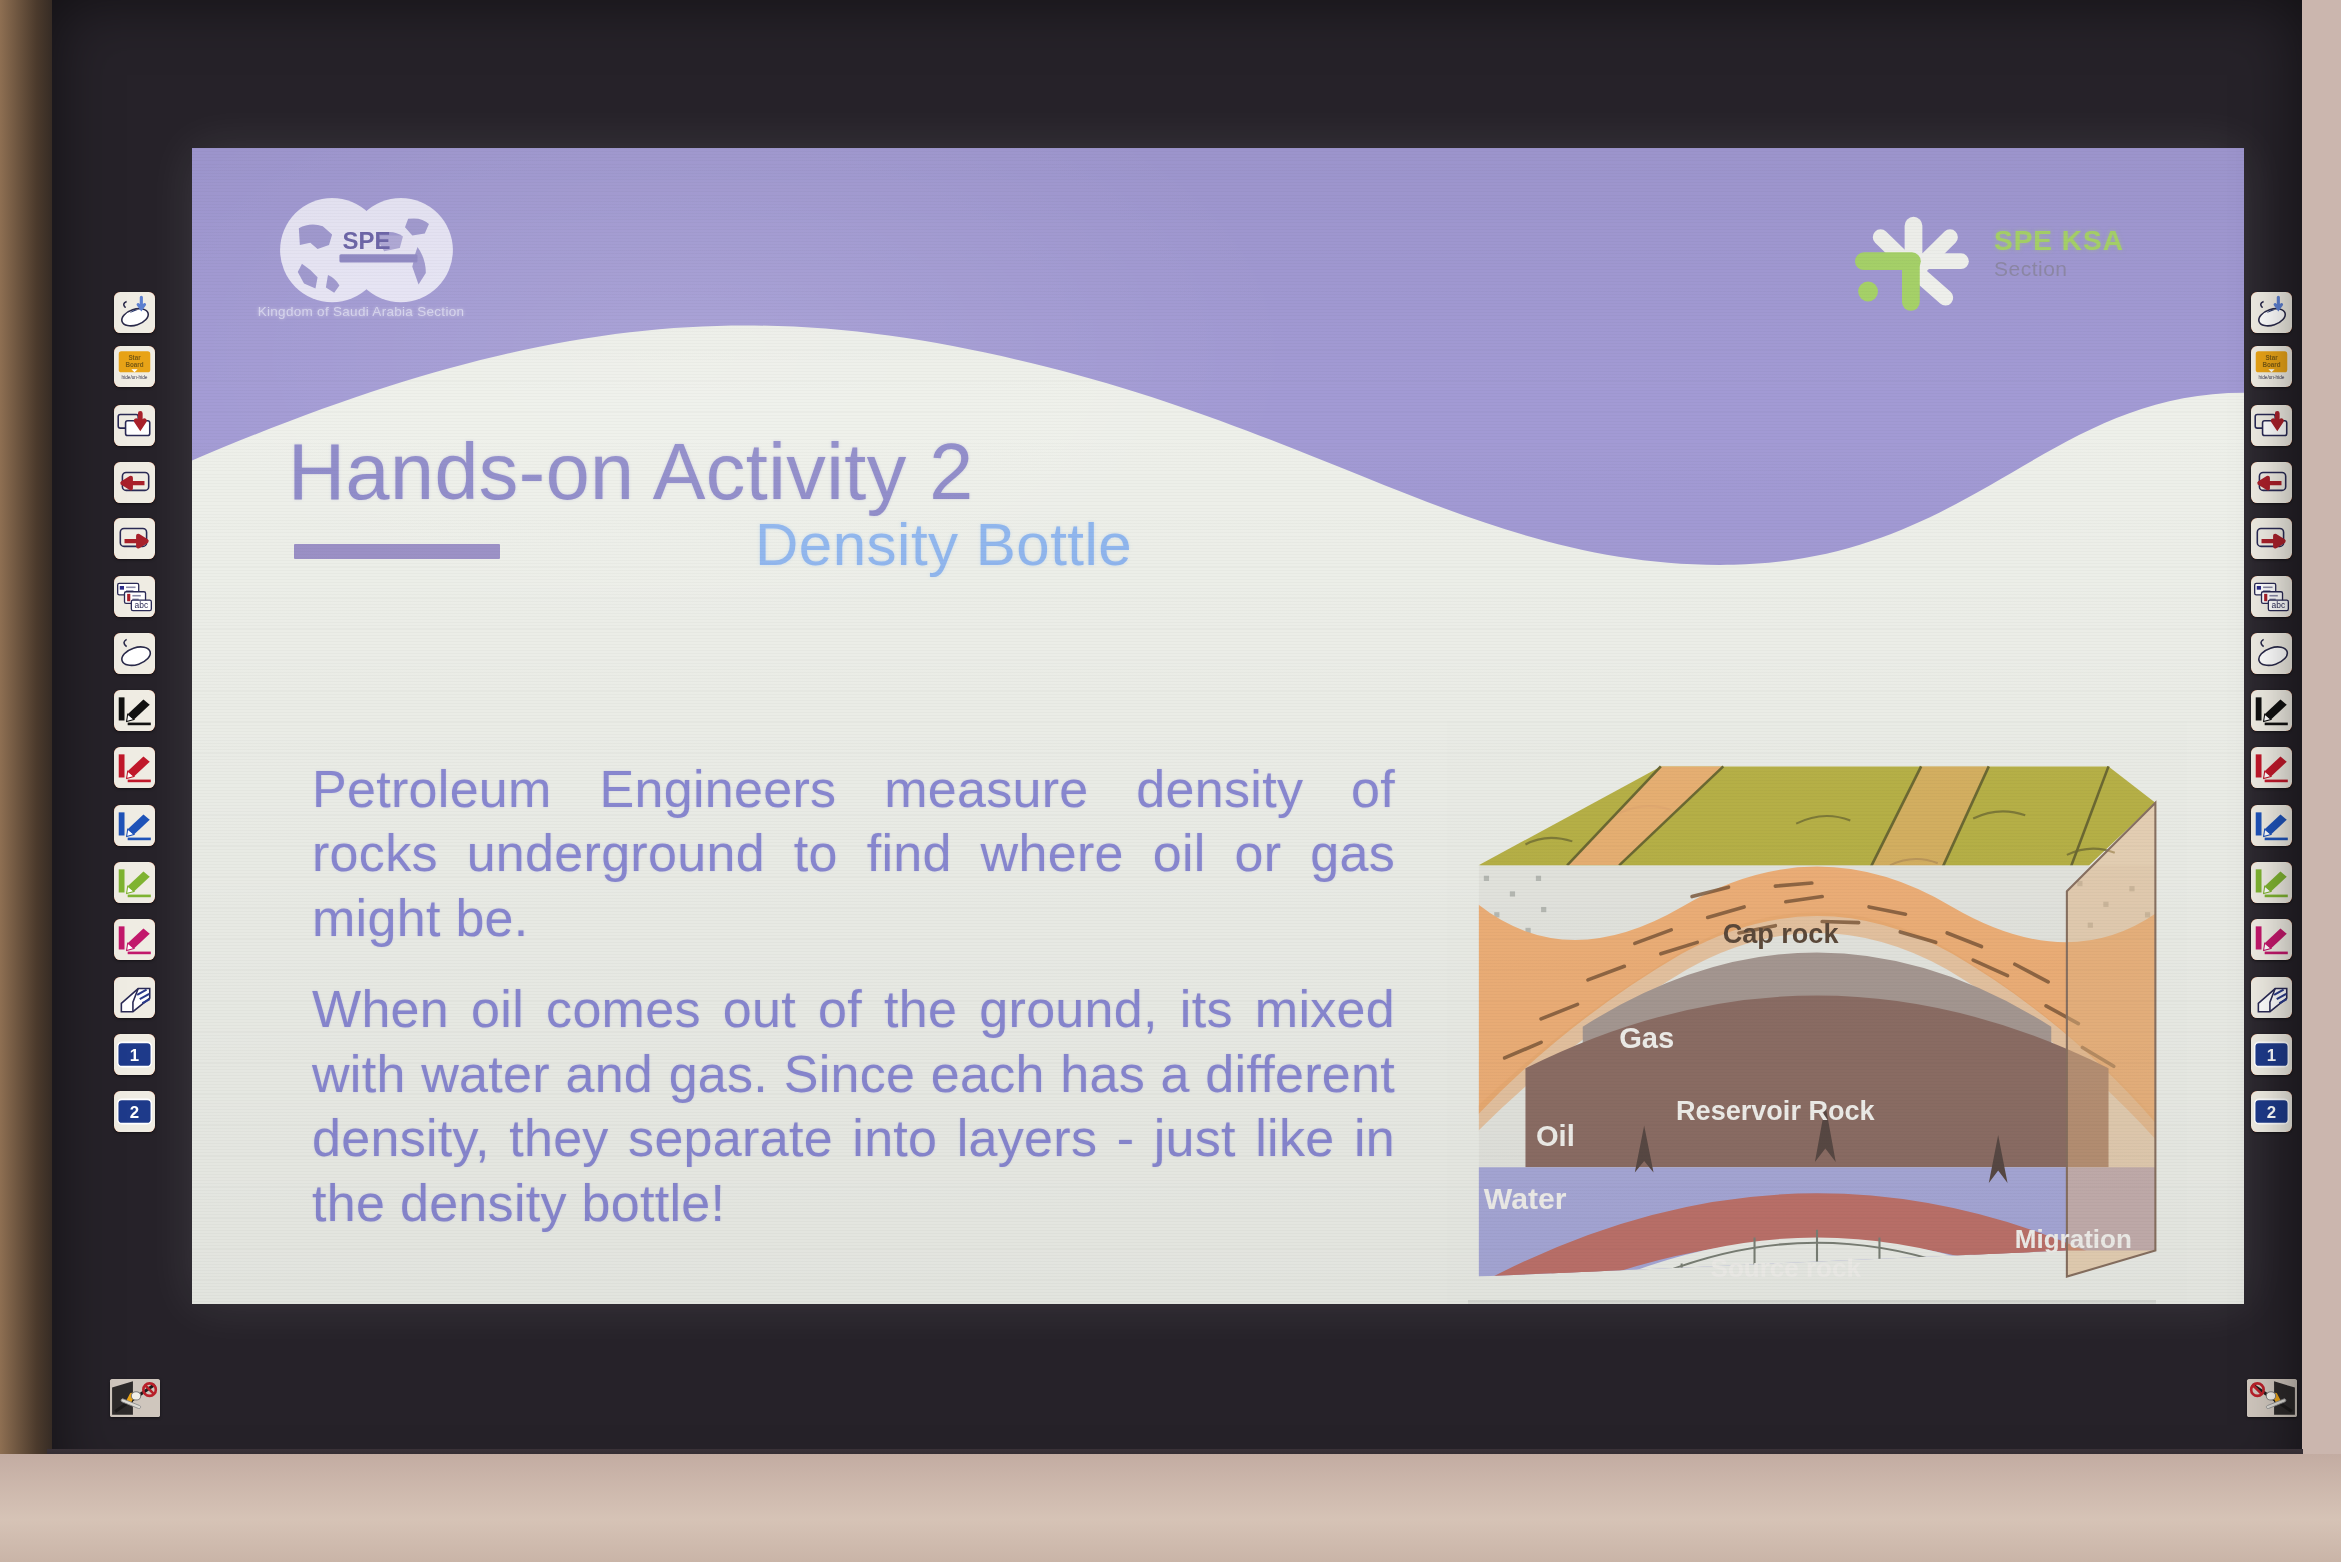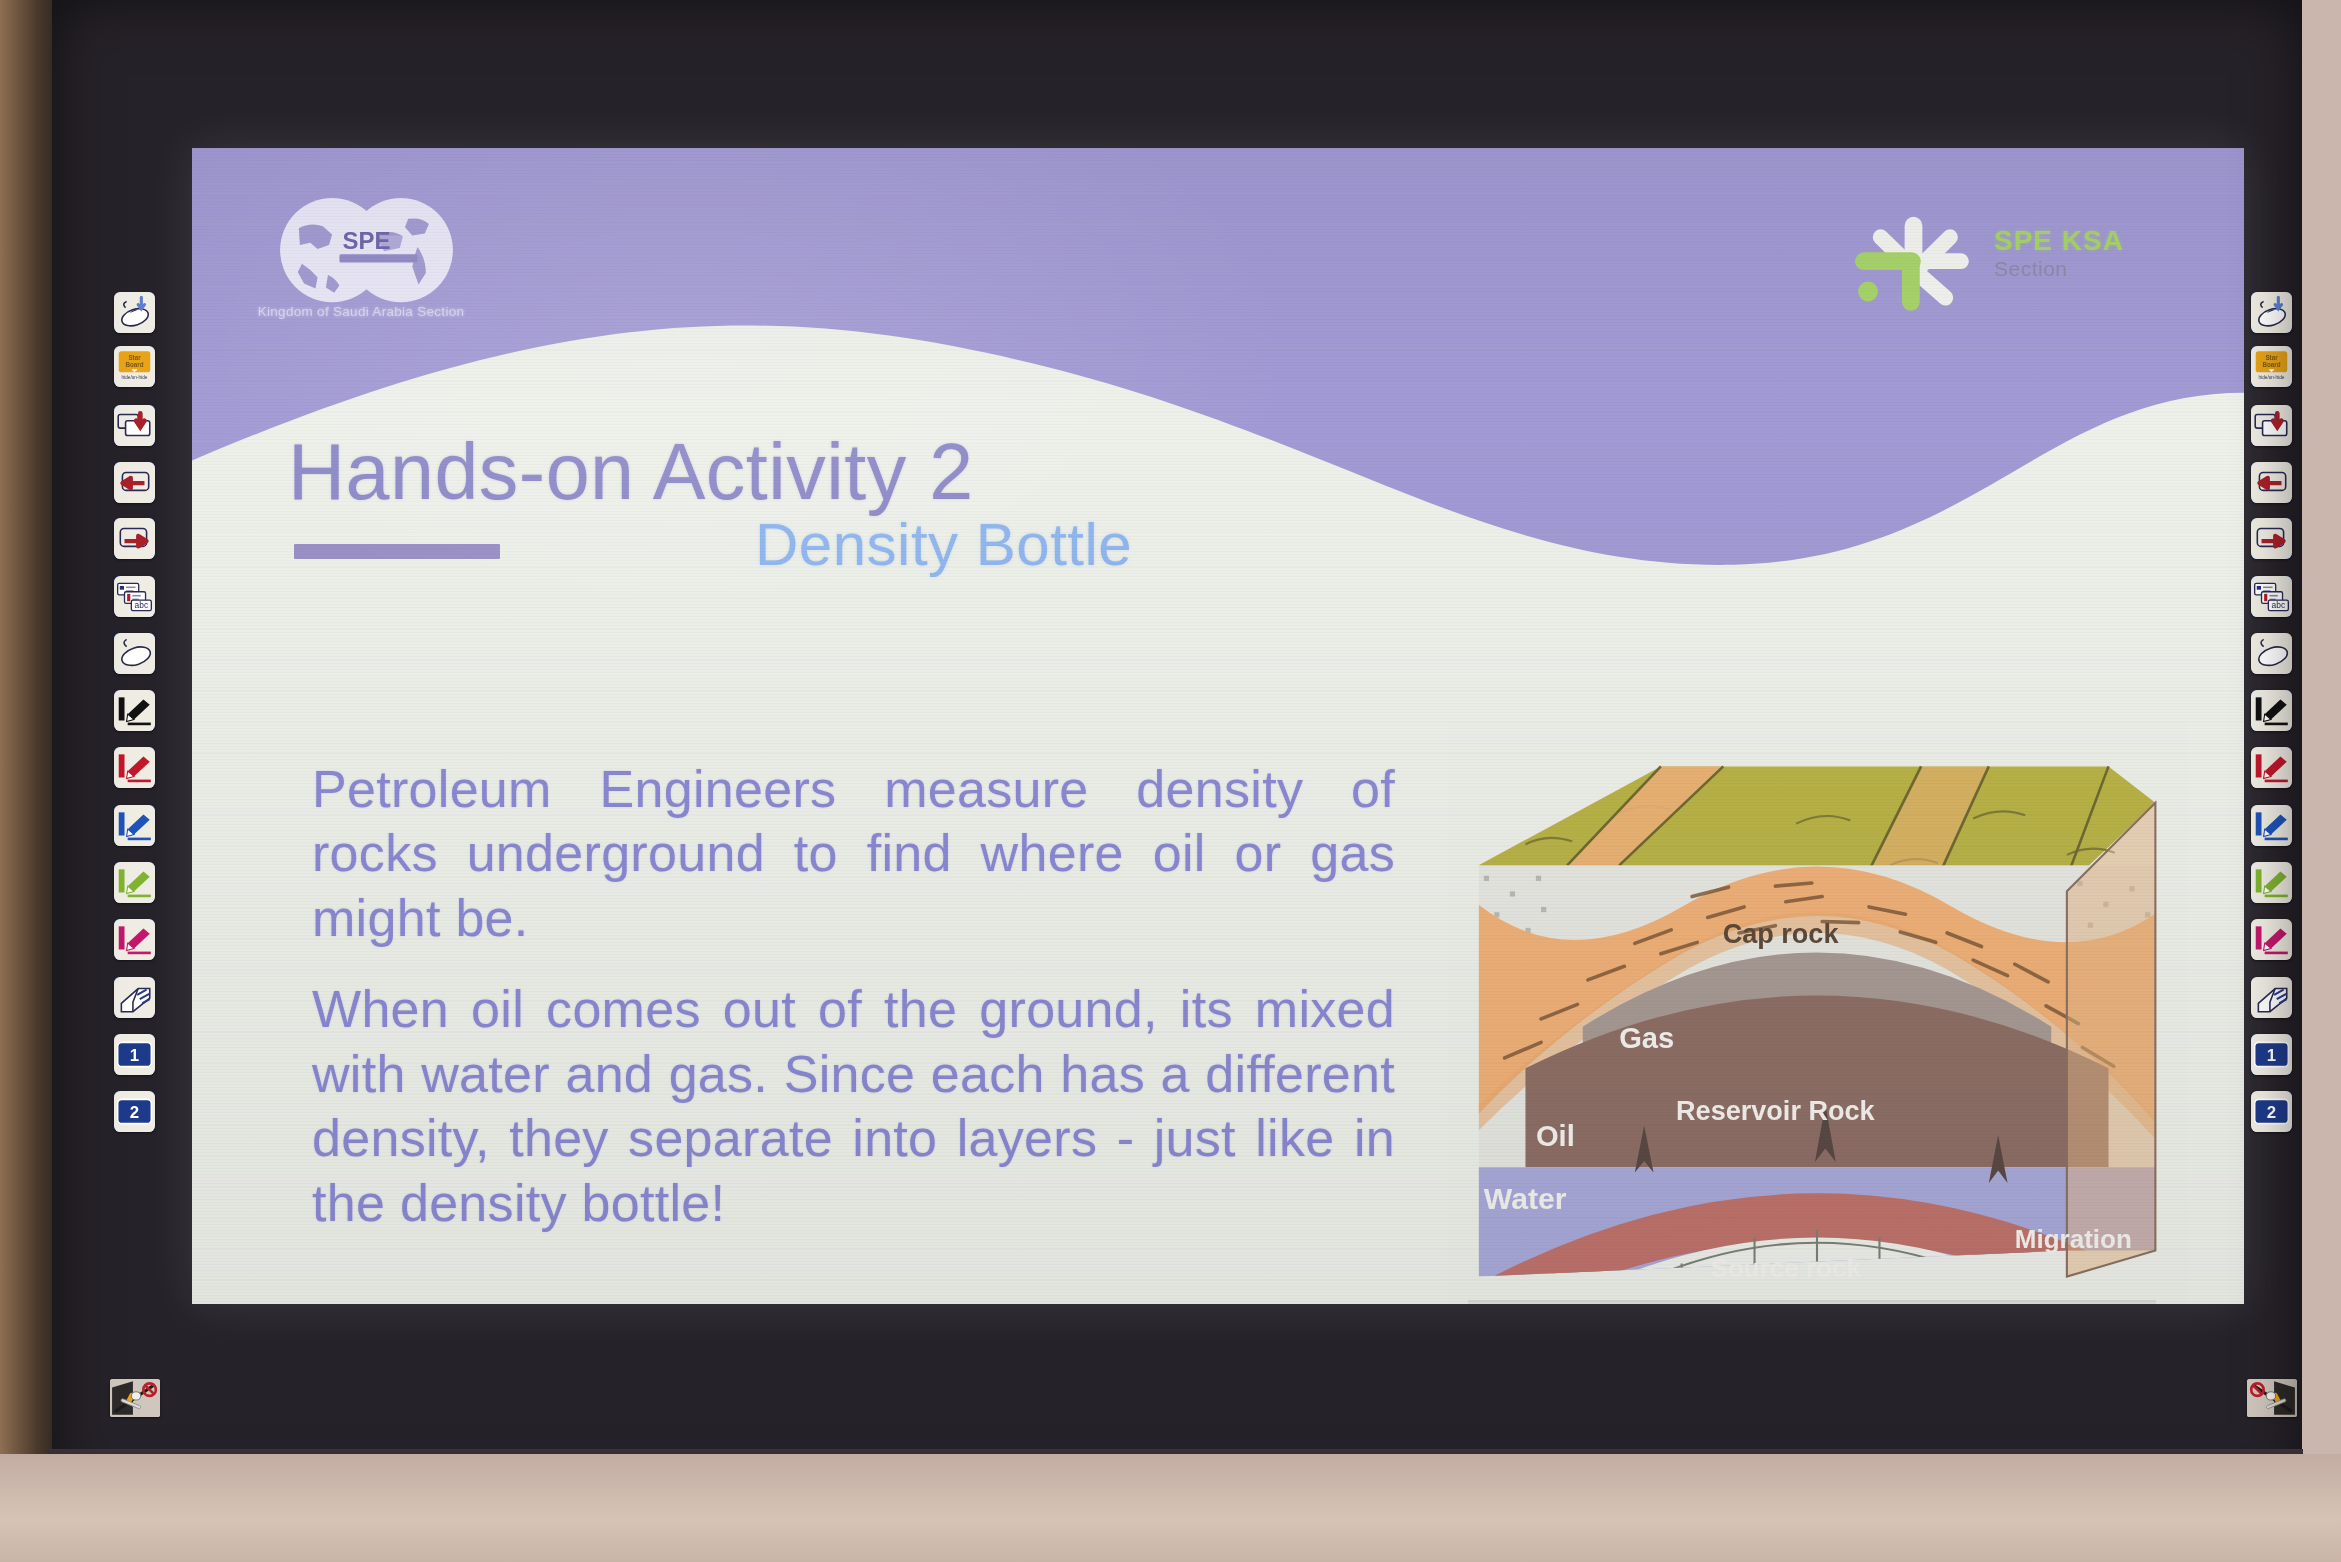--- a/index.html
+++ b/index.html
@@ -78,21 +78,21 @@
   #fig-inner{position:absolute;left:15.6px;top:13.5px;width:708px;height:573px;}
   #fig-inner svg{display:block;width:100%;height:100%;}
   #fig-shadow{position:absolute;left:21px;top:579px;width:688px;height:8.3px;
               background:linear-gradient(180deg,#d8dad4,#eef0ea);}
 
   
   .rail{position:absolute;top:0;width:61px;height:1500px;}
   #rail-left{left:52px;}
   #rail-right{left:2189px;}
   .tool{position:absolute;left:10.4px;width:41px;height:41px;border-radius:6.3px;
-        background:#3b82f6;box-shadow:0 1px 2.6px rgba(0,0,0,.5);overflow:hidden;}
+        background:#c2410c;box-shadow:0 1px 2.6px rgba(0,0,0,.5);overflow:hidden;}
   .tool svg{display:block;width:100%;height:100%;}
   .tool.warn{width:50px;left:5.7px;height:38px;border-radius:2.6px;background:#cfc6bd;}
 
   
   #glare{position:absolute;left:140px;top:148px;width:2052px;height:1156px;
          pointer-events:none;
          background:
            radial-gradient(ellipse 886px 469px at 24% 18%, rgba(255,255,255,.10), transparent 70%),
            linear-gradient(180deg, rgba(0,0,0,.04), rgba(0,0,0,0) 22%, rgba(0,0,0,.05));}
   #scanlines{position:absolute;left:140px;top:148px;width:2052px;height:1156px;

